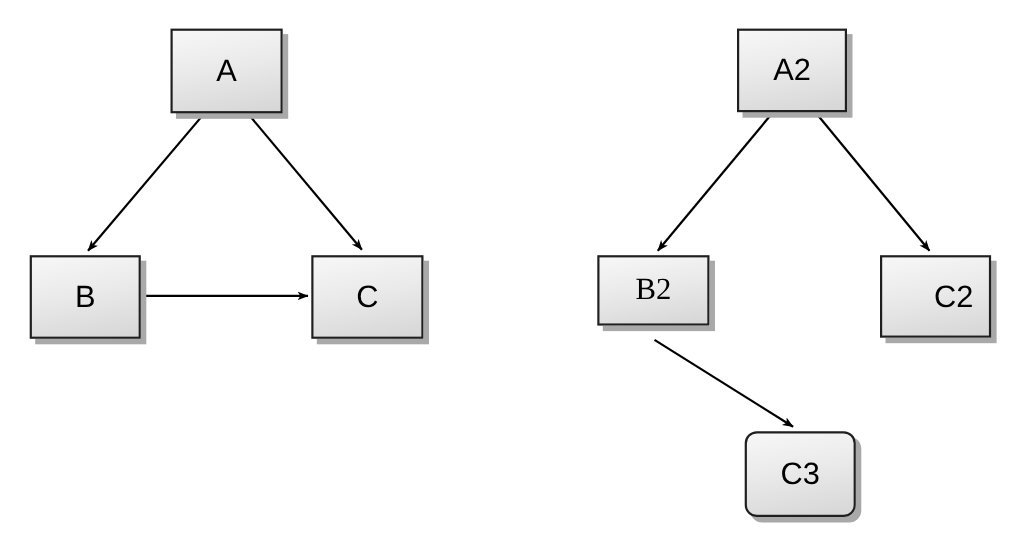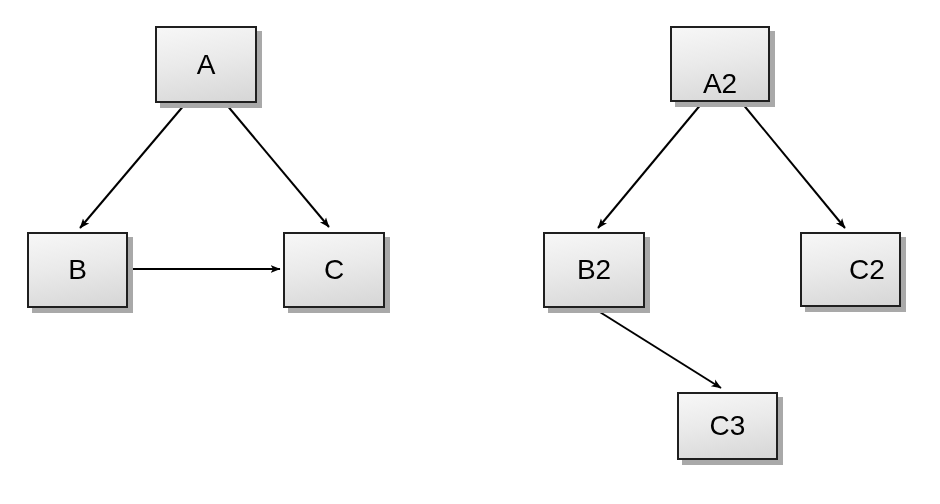--- a/index.html
+++ b/index.html
@@ -38,24 +38,24 @@
     justify-content: center;
     font-size: 28px;
     color: #000000;
     cursor: default;
     user-select: none;
   }
   
   .node-A  { left: 155px; top:  26px; width: 102px; height: 77px; }
   .node-B  { left:  27px; top: 232px; width: 101px; height: 76px; }
   .node-C  { left: 283px; top: 232px; width: 102px; height: 76px; }
-  .node-A2 { left: 670px; top:  26px; width: 100px; height: 76px; align-items: flex-end; }
-  .node-B2 { left: 543px; top: 232px; width: 102px; height: 76px; }
+  .node-A2 { left: 670px; top:  26px; width: 100px; height: 76px; }
+  .node-B2 { left: 543px; top: 232px; width: 102px; height: 64px; font-family: Liberation Serif, serif; }
   .node-C2 { left: 800px; top: 232px; width: 101px; height: 75px; padding-left: 33px; }
-  .node-C3 { left: 677px; top: 392px; width: 101px; height: 68px; }
+  .node-C3 { left: 677px; top: 392px; width: 101px; height: 78px; border-radius: 11px; }
 </style>
 </head>
 <body>
 
 <div class="canvas">
 
   <svg class="edges-layer" width="940" height="504" viewBox="0 0 940 504" xmlns="http://www.w3.org/2000/svg">
     <defs>
       <marker id="arrow" markerWidth="11" markerHeight="10" refX="9.5" refY="4.5" orient="auto" markerUnits="userSpaceOnUse">
         <path d="M0,0.5 L10,4.5 L0,8.5 L2.6,4.5 Z" fill="#000000"></path>

